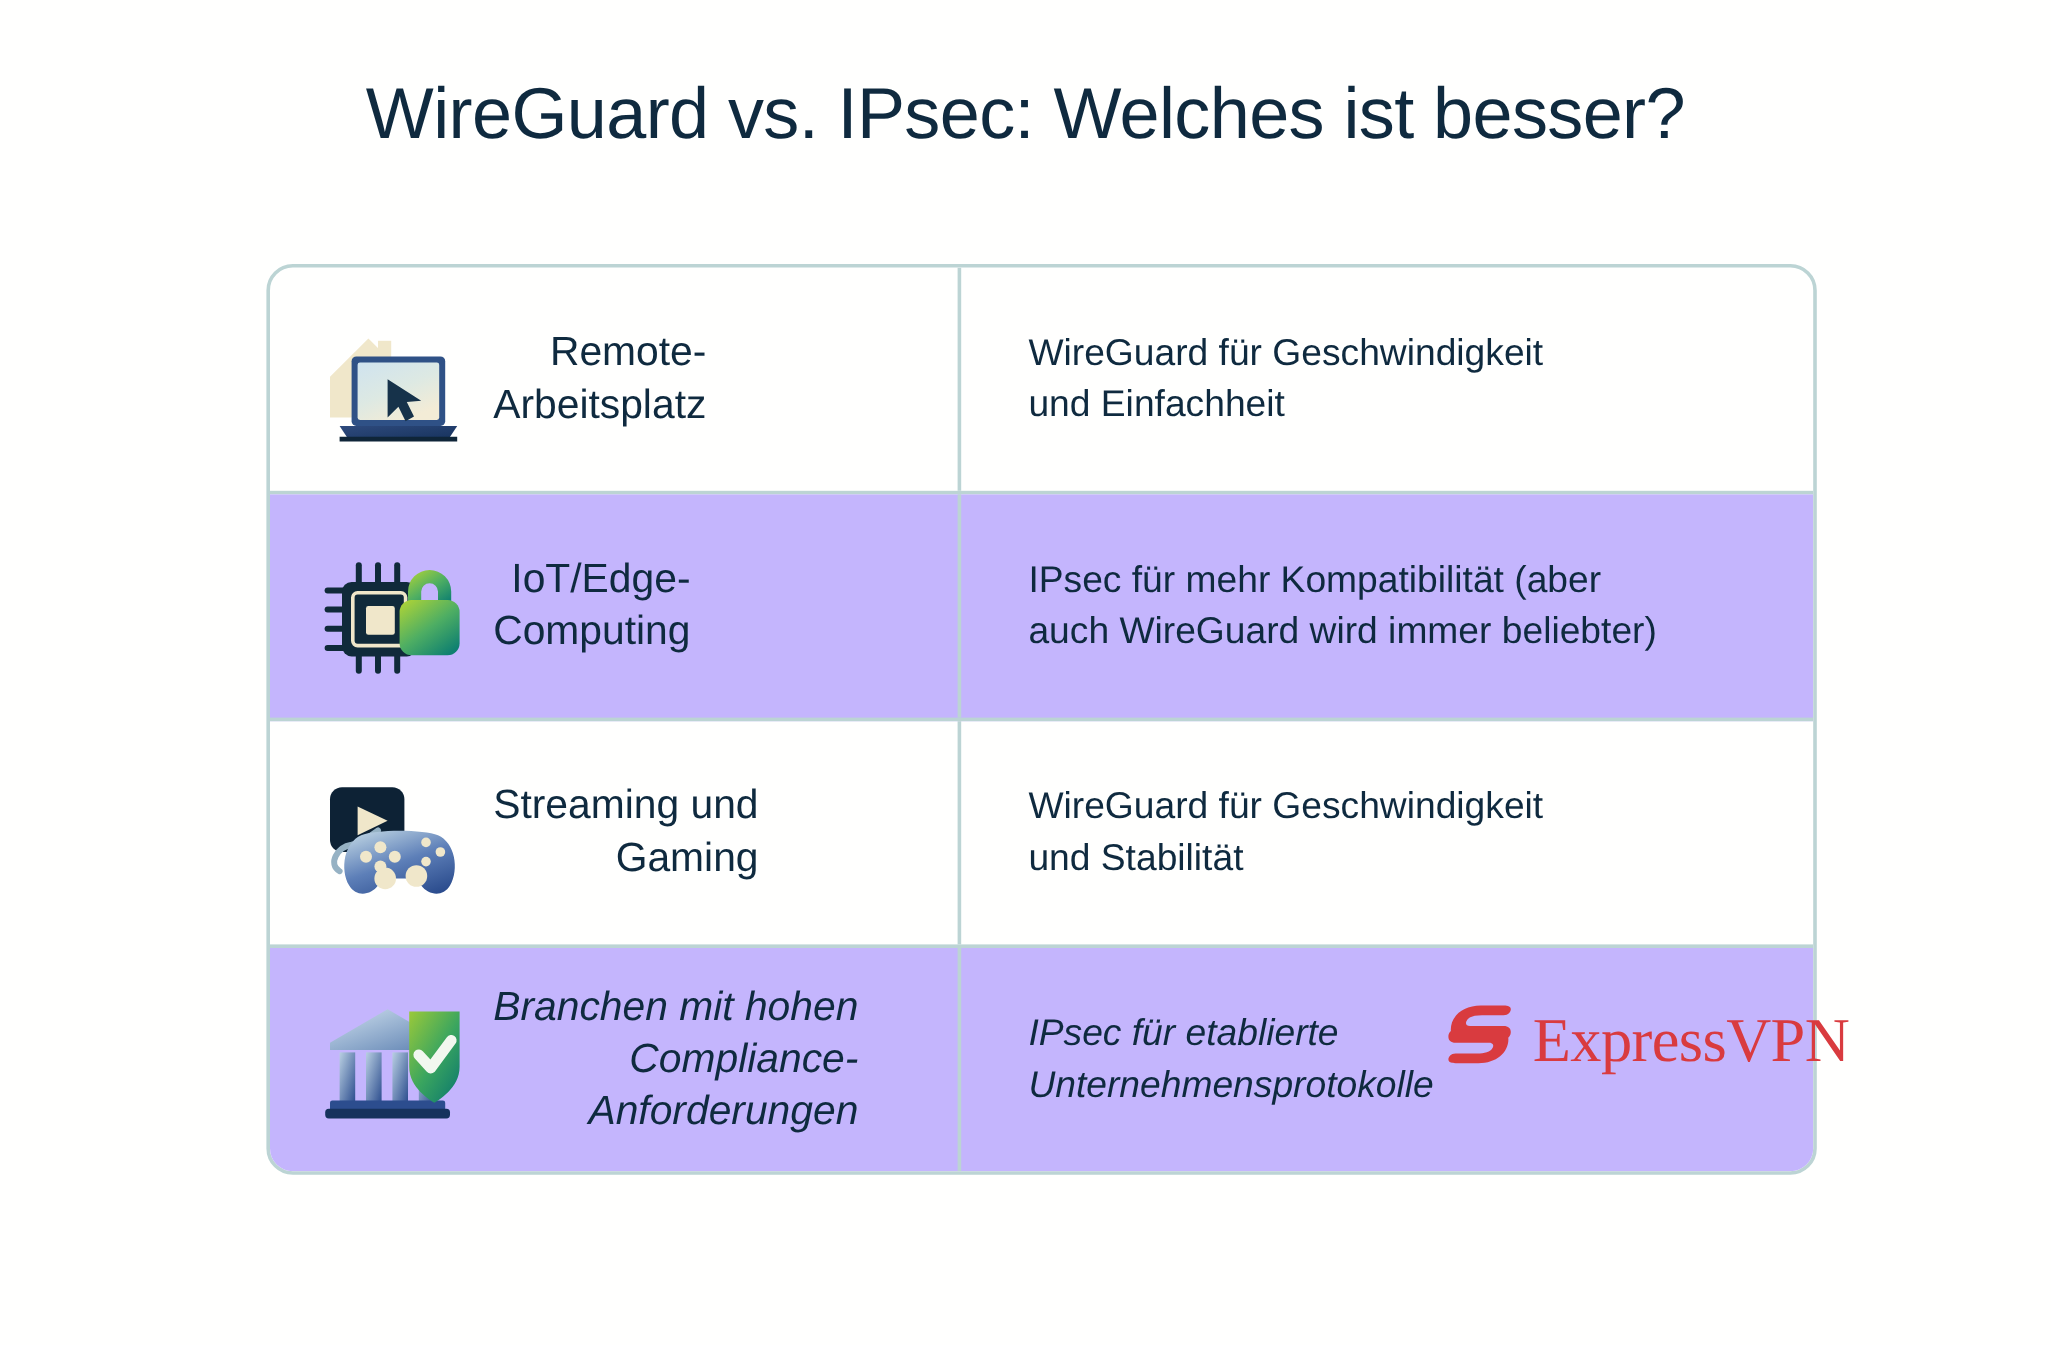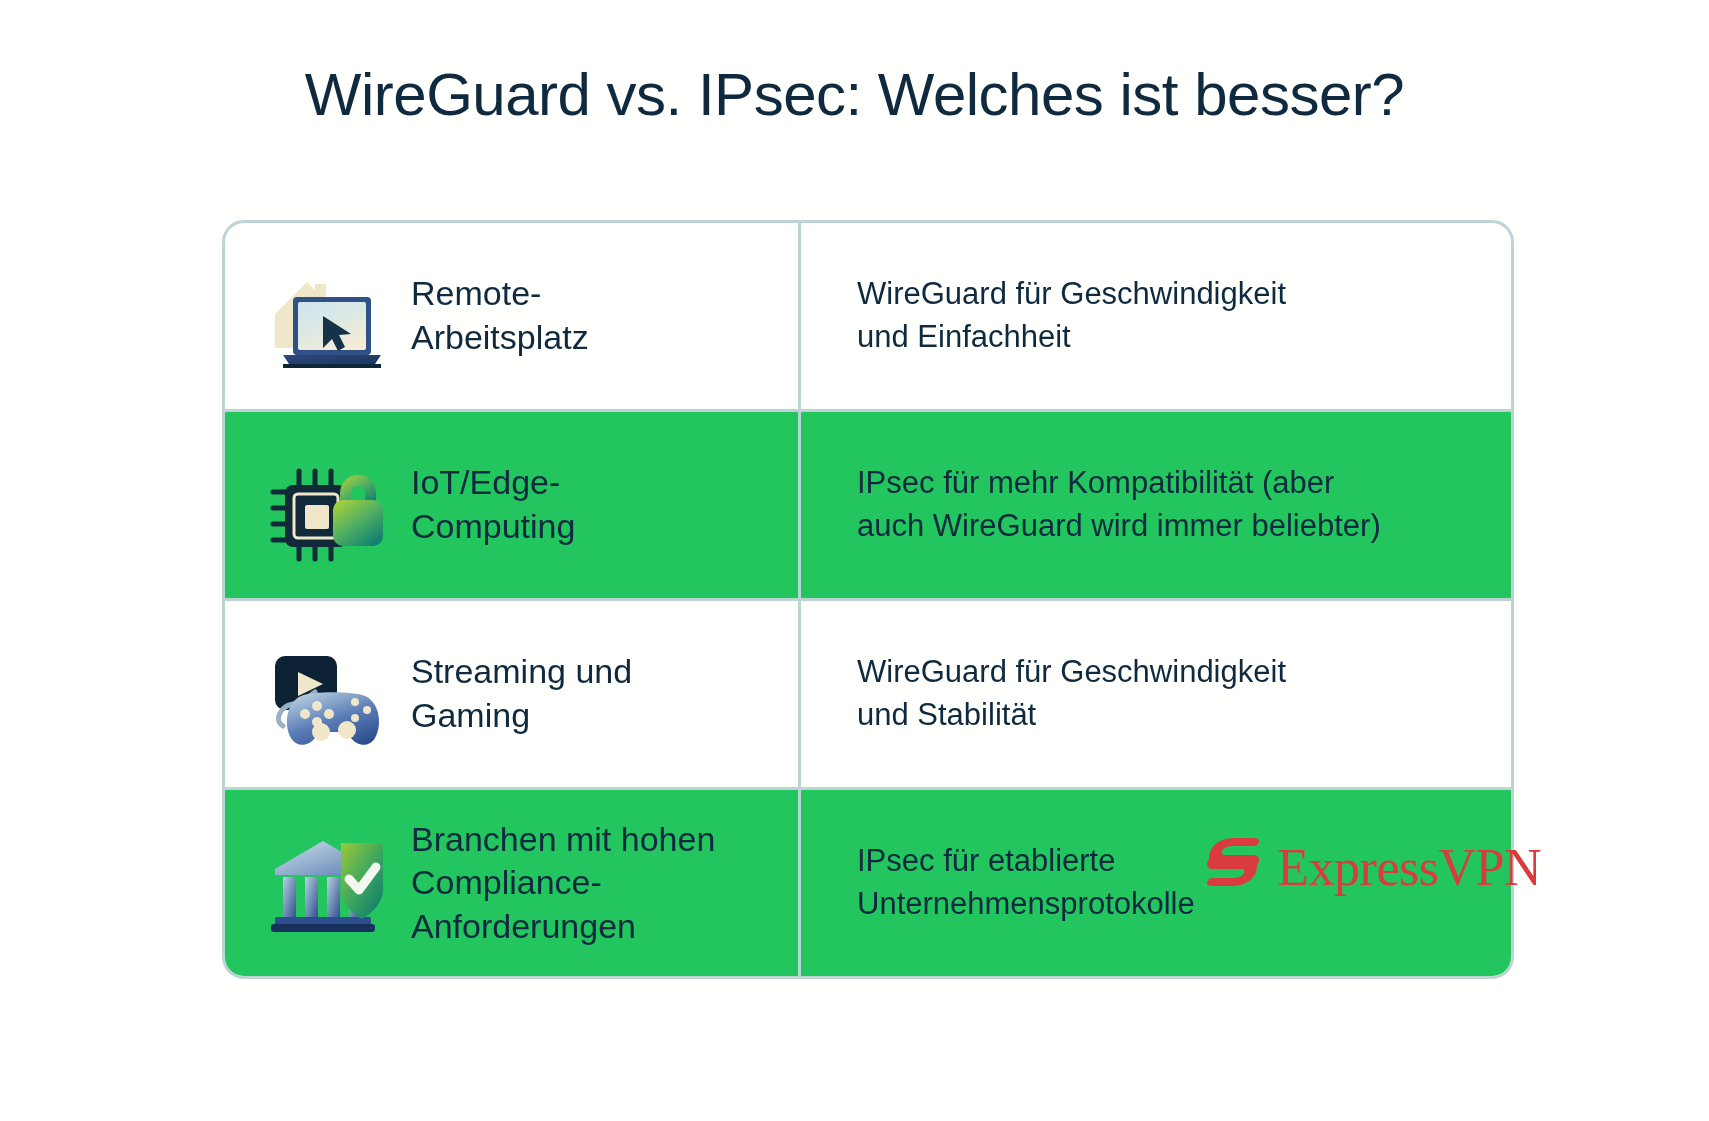--- a/index.html
+++ b/index.html
@@ -43,31 +43,32 @@
     overflow: hidden;
     background: #fffffe;
     box-sizing: border-box;
   }
   .row {
     display: flex;
     align-items: stretch;
     border-bottom: 3px solid #bcd4d4;
     box-sizing: border-box;
   }
-  .row:last-child { border-bottom: none; }
-  .row.shade { background: #22c55e; }
+  .row:last-child { border-bottom: none; font-style: italic; }
+  .row.shade { background: #c4b5fd; }
   .cell-left {
     width: 576px;
     min-height: 186px;
     display: flex;
     align-items: center;
     gap: 18px;
     padding: 18px 24px 18px 36px;
     border-right: 3px solid #bcd4d4;
     box-sizing: border-box;
+    text-align: right;
   }
   .cell-right {
     flex: 1;
     display: flex;
     align-items: center;
     padding: 18px 30px 18px 56px;
     box-sizing: border-box;
   }
   .icon-wrap {
     width: 132px;

